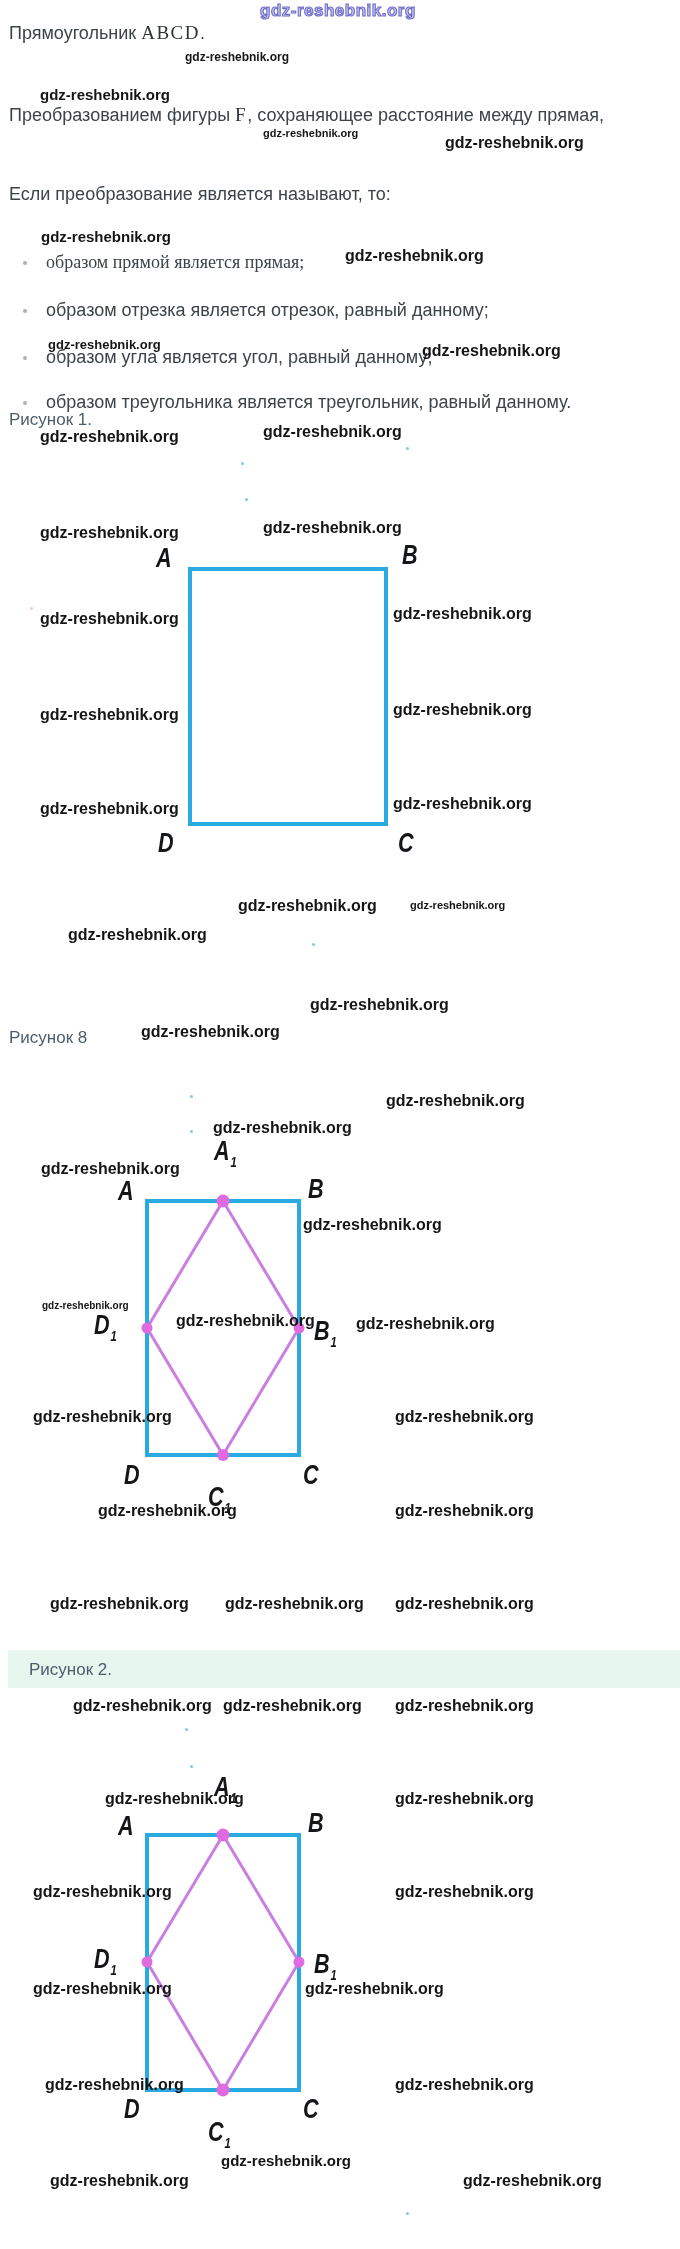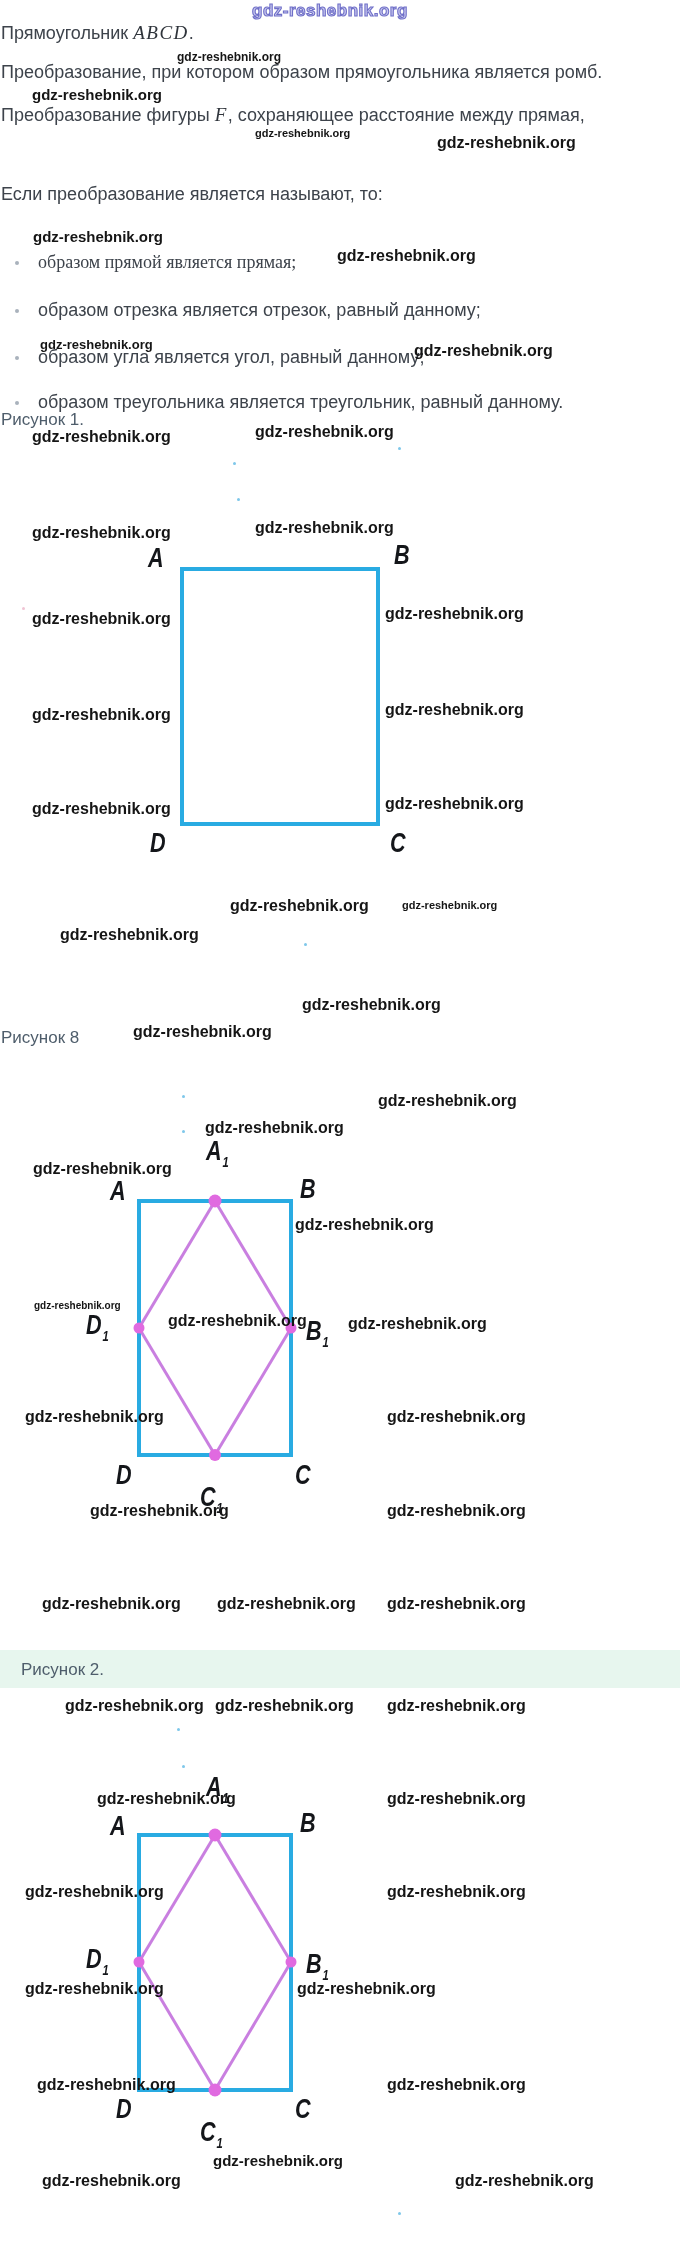--- a/index.html
+++ b/index.html
@@ -1,22 +1,22 @@
 <!DOCTYPE html>
 <html style="--rect_border: #29abe2; --rhombus_line: #c97fe0; --rhombus_dot: #e06ae0; --highlight_band: #e7f6ee;"><head>
 <meta charset="utf-8">
 <style>
   html,body{margin:0;padding:0;}
   body{
     width:680px;height:2249px;position:relative;background:#ffffff;
     font-family:"Liberation Sans",sans-serif;color:#3d434b;overflow:hidden;
   }
-  .page{position:absolute;left:0;top:0;width:588px;height:2249px;}
+  .page{position:absolute;left:8px;top:0;width:588px;height:2249px;}
   .txt{position:absolute;font-size:18px;color:#3d434b;white-space:nowrap;}
-  .math{font-family:"Liberation Serif",serif;font-style:italic;font-size:19px;letter-spacing:1.5px;color:#2f343b;}
+  .math{font-family:"Liberation Serif",serif;font-size:19px;letter-spacing:1.5px;color:#2f343b;}
   .wm{position:absolute;font-weight:700;font-size:16px;color:#151515;white-space:nowrap;}
   .s15{font-size:15px}
   .s13{font-size:13px}
   .s12{font-size:12px}
   .s11{font-size:11px;font-weight:600}
   .s10{font-size:10px}
   .wm-outline{
     position:absolute;font-size:17px;font-weight:700;letter-spacing:.5px;
     color:#c9c9ef;-webkit-text-stroke:1.1px #6f6fc8;white-space:nowrap;
   }
@@ -40,24 +40,23 @@
 <body>
 
 <div class="page">
 
   <span class="wm-outline" style="left:252px;top:1px;">gdz-reshebnik.org</span>
 
   <div class="txt" style="left:1px;top:22px;">
     <span>Прямоугольник </span><span class="math">ABCD</span><span>.</span>
   </div>
   <span class="wm s12" style="left:177px;top:50px;">gdz-reshebnik.org</span>
-  <div class="txt" style="left:1px;top:62px;">Преобразование, при котором образом прямоугольника является ромб.</div>
   <span class="wm s15" style="left:32px;top:86px;">gdz-reshebnik.org</span>
   <div class="txt" style="left:1px;top:104px;">
-    <span>Преобразование фигуры </span><span class="math">F</span><span>, сохраняющее расстояние между прямая,</span>
+    <span>Преобразованием фигуры </span><span class="math">F</span><span>, сохраняющее расстояние между прямая,</span>
   </div>
   <span class="wm s11" style="left:255px;top:127px;">gdz-reshebnik.org</span>
   <span class="wm" style="left:437px;top:134px;">gdz-reshebnik.org</span>
   <div class="txt" style="left:1px;top:184px;">Если преобразование является называют, то:</div>
   <span class="wm s15" style="left:33px;top:228px;">gdz-reshebnik.org</span>
 
   <div>
     <span class="bullet-dot" style="left:15px;top:261px;"></span>
     <div class="txt" style="left:38px;top:252px;font-family:Liberation Serif, serif;">образом прямой является прямая;</div>
     <span class="wm" style="left:337px;top:247px;">gdz-reshebnik.org</span>

